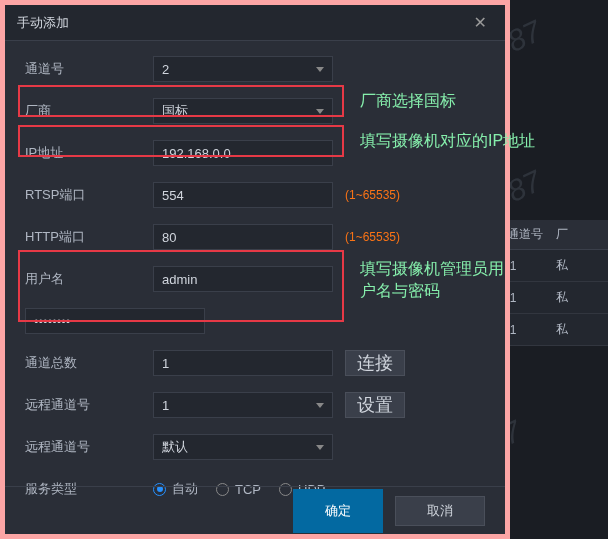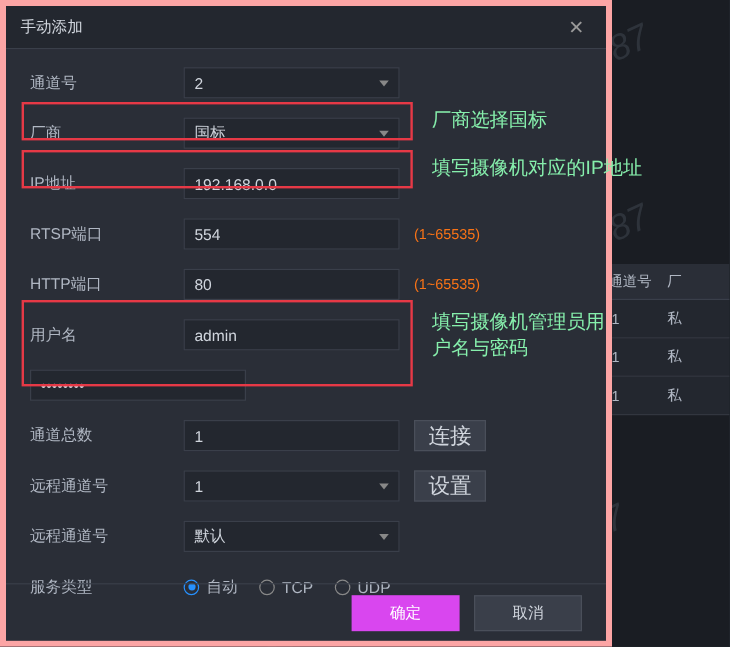--- a/index.html
+++ b/index.html
@@ -150,22 +150,22 @@
       height: 48px;
       border-top: 1px solid #3a3f4a;
       display: flex;
       align-items: center;
       justify-content: flex-end;
       padding-right: 20px;
       gap: 12px;
     }
     .btn-primary {
       width: 90px;
-      height: 30px;
-      background: #d946ef;
+      height: 44px;
+      background: #0369a1;
       border: none;
       color: #fff;
       cursor: pointer;
       font-size: 13px;
     }
     .btn-default {
       width: 90px;
       height: 30px;
       background: #3a3f4a;
       border: 1px solid #4a4f5a;

